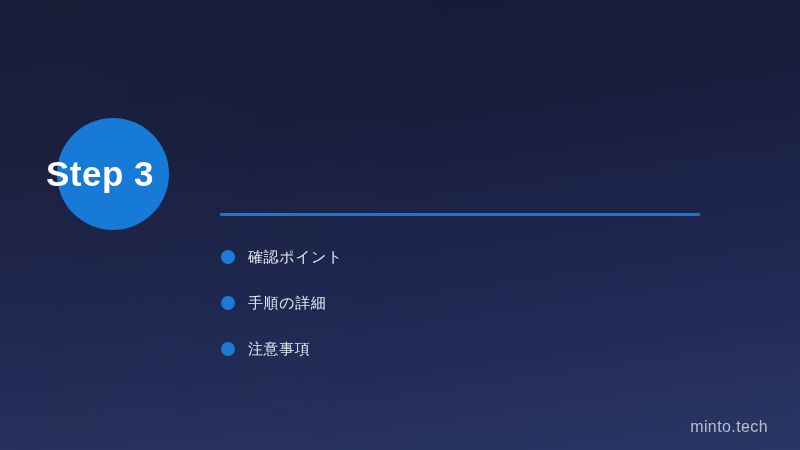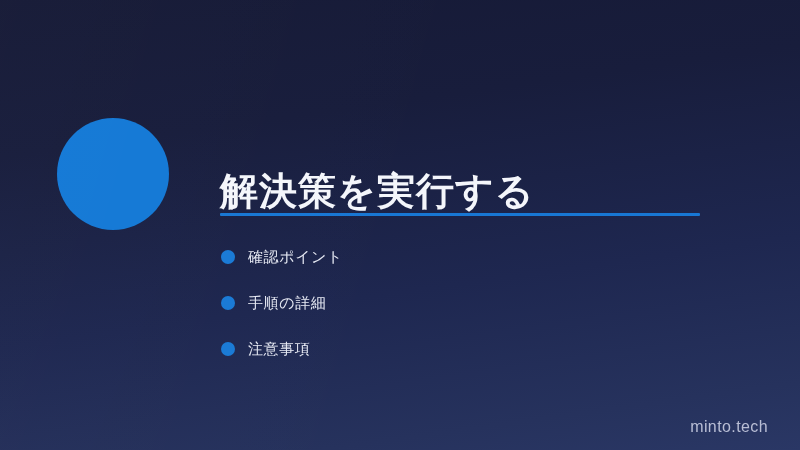--- a/index.html
+++ b/index.html
@@ -118,22 +118,22 @@
     white-space: nowrap;
   }
 </style>
 </head>
 <body>
 
 <div class="slide">
 
   <div class="step-badge"></div>
 
+  <div class="step-label">Step 3</div>
 
-  <h1 class="title">解決策を実行する</h1>
 
   <div class="divider"></div>
 
   <ul class="bullets">
     <li class="bullet-item">
       <span class="bullet-dot"></span>
       <span class="bullet-text">確認ポイント</span>
     </li>
     <li class="bullet-item">
       <span class="bullet-dot"></span>

